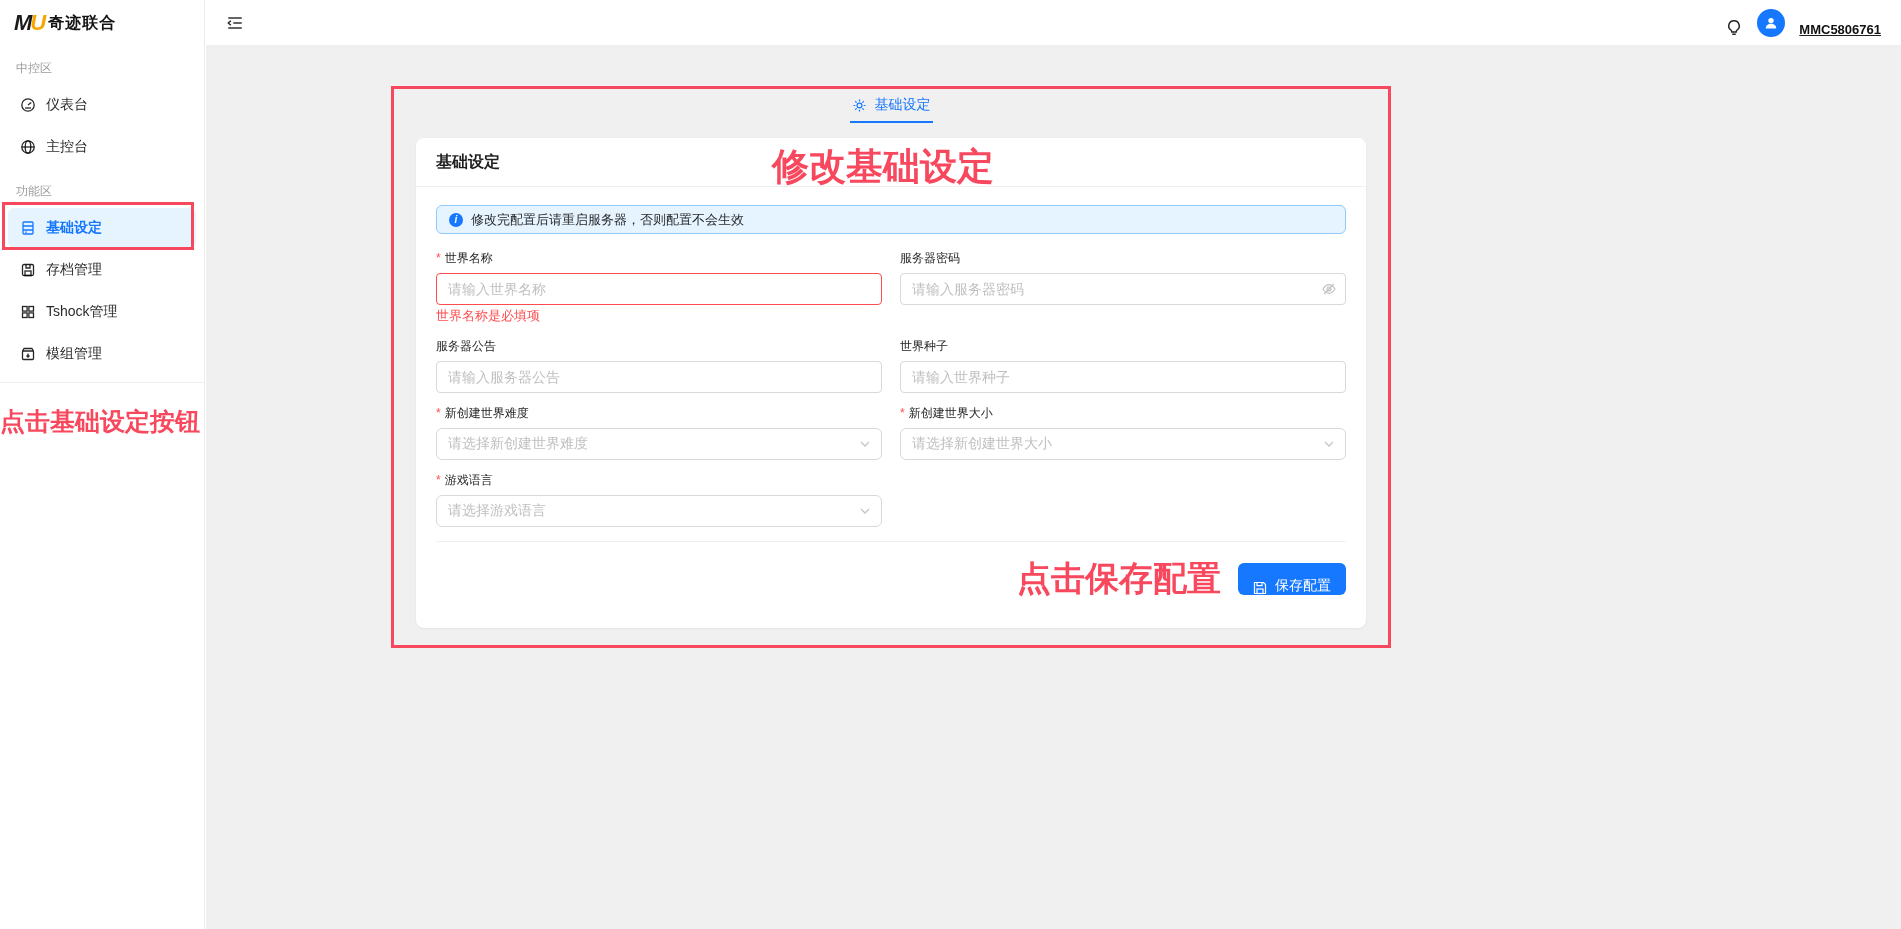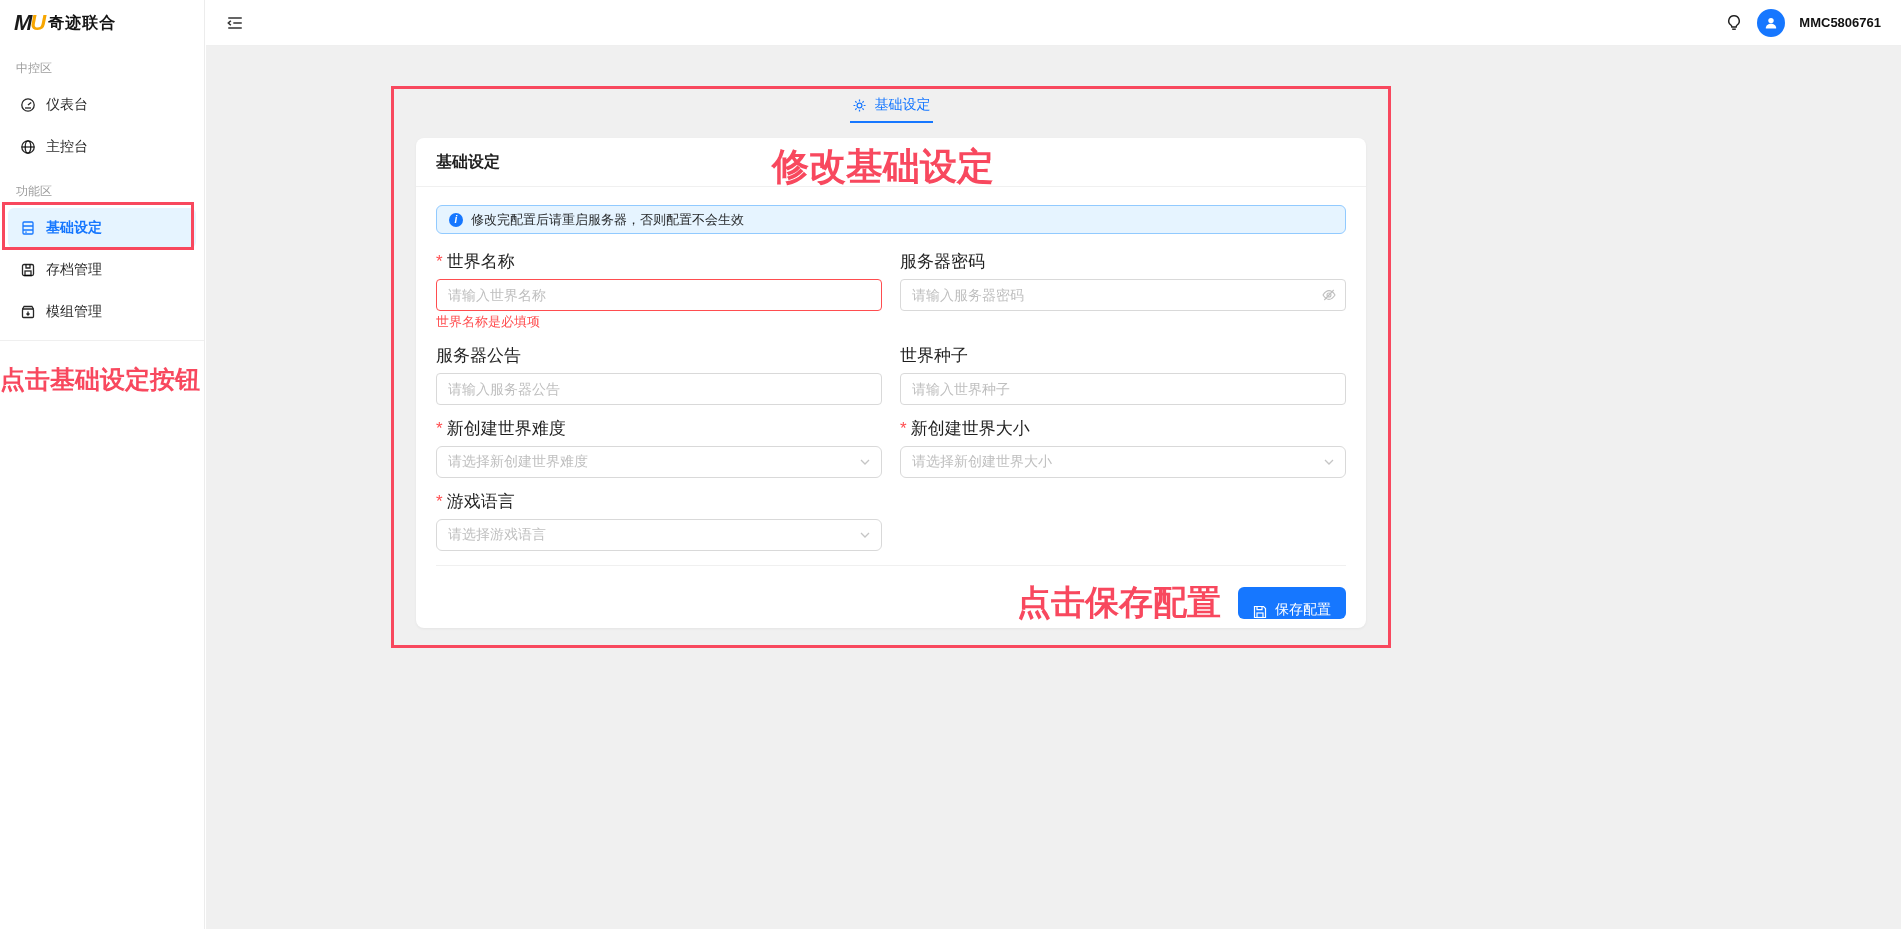--- a/index.html
+++ b/index.html
@@ -38,21 +38,21 @@
     color:#f8485e; white-space:nowrap;
   }
 
   
   .topbar {
     position:absolute; left:206px; right:0; top:0; height:46px; background:#fff;
     border-bottom:1px solid #efefef; display:flex; align-items:center;
     justify-content:space-between; padding:0 20px; z-index:2;
   }
   .collapse-btn { width:20px; height:20px; display:flex; align-items:center; cursor:pointer; color:#333; }
-  .topbar-right { display:flex; align-items:center; gap:14px; }
+  .topbar-right { display:flex; align-items:flex-end; gap:14px;text-decoration:underline; }
   .bulb-btn { width:18px; height:18px; color:#222; cursor:pointer; }
   .avatar {
     width:28px; height:28px; border-radius:50%; background:#1677ff;
     display:flex; align-items:center; justify-content:center; cursor:pointer;
   }
   .username { font-size:13px; font-weight:700; color:#111; }
 
   
   .main { position:absolute; left:206px; right:0; top:46px; bottom:0; background:#f0f0f0; }
 
@@ -88,21 +88,21 @@
     font-size:13px; color:rgba(0,0,0,0.85); margin-bottom:16px;
   }
   .info-icon {
     width:14px; height:14px; border-radius:50%; background:#1677ff; color:#fff;
     font-size:10px; font-weight:700; display:flex; align-items:center;
     justify-content:center; flex:none; font-style:italic;
   }
 
   .form-grid { display:grid; grid-template-columns:1fr 1fr; column-gap:18px; }
   .field { margin-bottom:12px; }
-  .field-label { font-size:17px; color:rgba(0,0,0,0.88); margin-bottom:6px; }
+  .field-label { font-size:12px; color:rgba(0,0,0,0.88); margin-bottom:6px; }
   .required::before { content:"*"; color:#ff4d4f; margin-right:4px; }
   .control { position:relative; }
   .input {
     width:100%; height:32px; border:1px solid #d9d9d9; border-radius:4px;
     padding:0 11px; font-size:14px; color:rgba(0,0,0,0.88); outline:none;
     background:#fff; font-family:inherit;
   }
   .input::placeholder { color:#bfbfbf; }
   .input.has-suffix { padding-right:32px; }
   .input.error { border-color:#ff4d4f; }
@@ -179,20 +179,31 @@
     <span class="mi-icon">
       <svg width="16" height="16" viewBox="0 0 16 16" fill="none" stroke="currentColor" stroke-width="1.3">
           <rect x="2.5" y="2.5" width="11" height="11" rx="1.5"></rect>
           <path d="M6 2.5v3.5h4V2.5"></path>
           <rect x="5" y="9" width="6" height="4.5"></rect>
         </svg>
     </span>
     <span>存档管理</span>
   </div>
 
+  <div class="menu-item">
+    <span class="mi-icon">
+      <svg width="16" height="16" viewBox="0 0 16 16" fill="none" stroke="currentColor" stroke-width="1.3">
+          <rect x="2.5" y="2.5" width="4.6" height="4.6"></rect>
+          <rect x="8.9" y="2.5" width="4.6" height="4.6"></rect>
+          <rect x="2.5" y="8.9" width="4.6" height="4.6"></rect>
+          <rect x="8.9" y="8.9" width="4.6" height="4.6"></rect>
+        </svg>
+    </span>
+    <span>Tshock管理</span>
+  </div>
 
   <div class="menu-item">
     <span class="mi-icon">
       <svg width="16" height="16" viewBox="0 0 16 16" fill="none" stroke="currentColor" stroke-width="1.3">
           <rect x="2.5" y="5" width="11" height="8.5" rx="1"></rect>
           <path d="M2.5 5l1.6-2.5h7.8L13.5 5"></path>
           <path d="M8 7.5v3.5M6.5 9.5L8 11l1.5-1.5"></path>
         </svg>
     </span>
     <span>模组管理</span>

